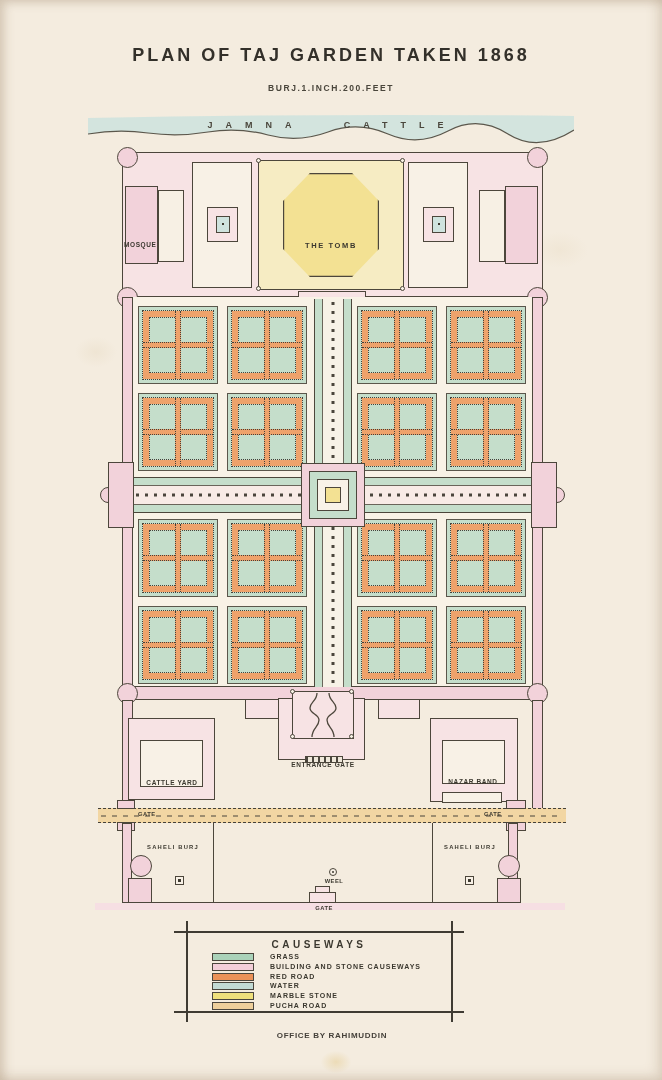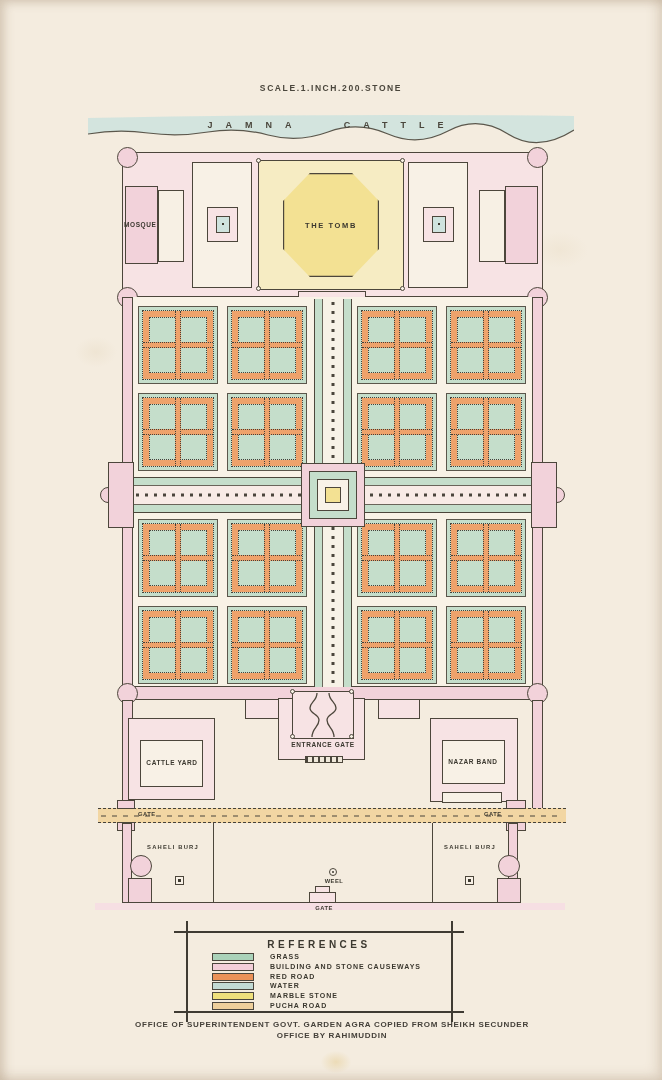--- a/index.html
+++ b/index.html
@@ -51,39 +51,40 @@
   .bv{position:absolute;top:4px;bottom:4px;left:50%;width:6px;transform:translateX(-50%);
       background:var(--rroad);border-left:1px dotted #45413a;border-right:1px dotted #45413a;box-sizing:border-box;}
 
   .dotline-v{position:absolute;left:50%;top:3px;bottom:3px;width:3px;transform:translateX(-50%);
       background-image:repeating-linear-gradient(to bottom, #4a453c 0 3px, transparent 3px 9px);}
   .dotline-h{position:absolute;top:50%;left:3px;right:3px;height:3px;transform:translateY(-50%);
       background-image:repeating-linear-gradient(to right, #4a453c 0 3px, transparent 3px 9px);}
 
   .hatch{background:repeating-linear-gradient(to right, #4a453c 0 2px, #efe8da 2px 6px);}
 
-  .map-lbl{font-size:6.5px;font-weight:700;letter-spacing:.6px;color:#3b382f;}
+  .map-lbl{font-size:6.5px;font-weight:700;letter-spacing:.6px;color:#3b382f;margin-top:20px;}
   .map-lbl-sm{font-size:5.8px;font-weight:700;letter-spacing:.5px;color:#3b382f;}
 
   
   .legend-line{background:#3f3b33;position:absolute;}
   .legend-title{left:319px;top:940px;font-size:10px;font-weight:700;letter-spacing:3.5px;color:#3b382f;}
   .legend-row{position:absolute;height:10px;}
   .legend-swatch{position:absolute;left:212px;width:42px;height:8px;border:1px solid #4a453c;box-sizing:border-box;}
   .legend-label{position:absolute;left:270px;top:0;font-size:7px;font-weight:700;letter-spacing:1px;color:#3b382f;}
 
   .footer1{left:332px;top:1021px;font-size:8px;font-weight:700;letter-spacing:.7px;color:#45413a;}
   .footer2{left:332px;top:1032px;font-size:8px;font-weight:700;letter-spacing:.7px;color:#45413a;}
 </style>
 </head>
 <body>
 
 <div class="page">
 
-  <div class="lbl center-text scale">SCALE.1.INCH.200.STONE</div>
+  <div class="lbl center-text title">PLAN OF TAJ GARDEN TAKEN 1868</div>
+  <div class="lbl center-text scale">BURJ.1.INCH.200.FEET</div>
 
   <div class="abs river">
     <svg width="486" height="32">
       <path d="M0 22 Q30 17 60 21 T120 20 T180 23 T240 20 T300 22 T360 19 T420 22 T486 18 L486 4 Q243 1 0 6 Z" fill="var(--water)" opacity="0.9"></path>
       <path d="M0 22 Q30 17 60 21 T120 20 T180 23 T240 20 T300 22 T360 19 T420 22 T486 18" fill="none" stroke="#5b574c" stroke-width="1.2"></path>
     </svg>
   </div>
   <div class="lbl center-text river-label">JAMNA CATTLE</div>
 
   <div class="o" style="left:122px;top:152px;width:421px;height:145px;background:var(--bpink);"></div>
@@ -303,21 +304,21 @@
   <div class="lbl map-lbl-sm center-text" style="left:334px;top:879px;">WEEL</div>
 
   <div class="o" style="left:309px;top:892px;width:27px;height:11px;background:var(--bpink);"></div>
   <div class="o" style="left:315px;top:886px;width:15px;height:7px;background:var(--bpink);"></div>
   <div class="lbl map-lbl-sm center-text" style="left:324px;top:906px;">GATE</div>
 
   <div class="legend-line" style="left:174px;top:931px;width:290px;height:1.5px;"></div>
   <div class="legend-line" style="left:174px;top:1011px;width:290px;height:1.5px;"></div>
   <div class="legend-line" style="left:186px;top:921px;width:1.5px;height:101px;"></div>
   <div class="legend-line" style="left:451px;top:921px;width:1.5px;height:101px;"></div>
-  <div class="lbl center-text legend-title">REFERENCES</div>
+  <div class="lbl center-text legend-title">CAUSEWAYS</div>
   <div id="legend-rows">
       <div class="legend-row" style="left: 0px; top: 953px; width: 662px;">
         <div class="legend-swatch" style="background: rgb(170, 210, 185);"></div>
         <div class="legend-label">GRASS</div>
       </div>
       <div class="legend-row" style="left: 0px; top: 962.8px; width: 662px;">
         <div class="legend-swatch" style="background: rgb(242, 206, 216);"></div>
         <div class="legend-label">BUILDING AND STONE CAUSEWAYS</div>
       </div>
       <div class="legend-row" style="left: 0px; top: 972.6px; width: 662px;">
@@ -331,16 +332,15 @@
       <div class="legend-row" style="left: 0px; top: 992.2px; width: 662px;">
         <div class="legend-swatch" style="background: rgb(239, 224, 124);"></div>
         <div class="legend-label">MARBLE STONE</div>
       </div>
       <div class="legend-row" style="left: 0px; top: 1002px; width: 662px;">
         <div class="legend-swatch" style="background: rgb(238, 207, 155);"></div>
         <div class="legend-label">PUCHA ROAD</div>
       </div>
     </div>
 
-  <div class="lbl center-text footer1">OFFICE OF SUPERINTENDENT GOVT. GARDEN AGRA  COPIED FROM SHEIKH SECUNDER</div>
   <div class="lbl center-text footer2">OFFICE BY RAHIMUDDIN</div>
 
 </div>
 
 </body></html>

